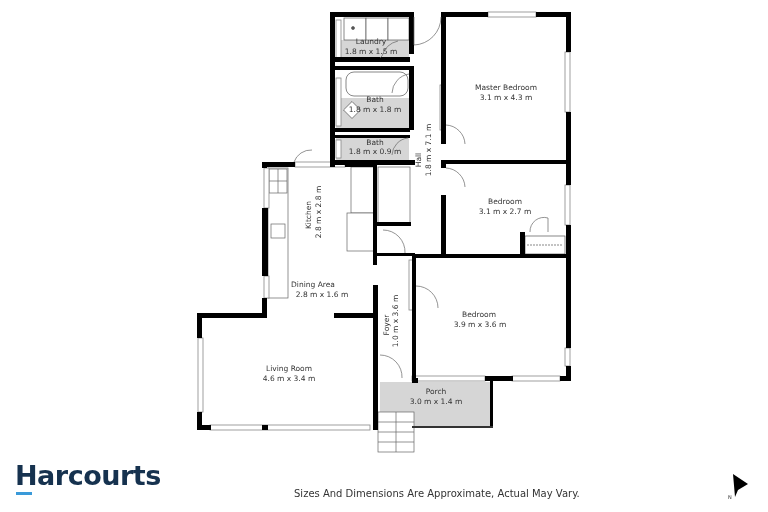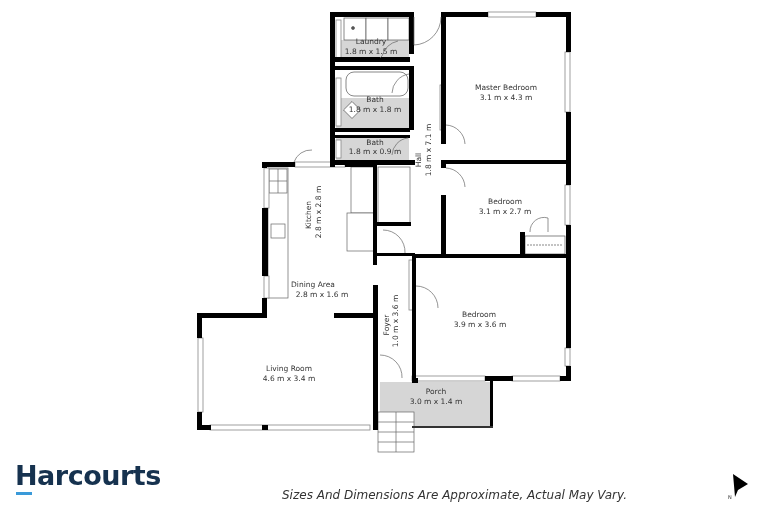--- a/index.html
+++ b/index.html
@@ -1,21 +1,21 @@
 <!DOCTYPE html>
 <html><head>
 <meta charset="utf-8">
 <style>
   html, body { margin:0; padding:0; background:#ffffff; }
   body { width:768px; height:512px; position:relative; overflow:hidden; font-family:"DejaVu Sans", sans-serif; }
   #plan { position:absolute; left:0; top:0; }
   .room-label { font-family:"DejaVu Sans", sans-serif; font-size:7.5px; fill:#333; }
   .logo { position:absolute; left:15px; top:462px; font-family:"DejaVu Sans", sans-serif; font-weight:bold; font-size:27px; color:#16324f; letter-spacing:-0.5px; line-height:1; }
   .logo-bar { position:absolute; left:16px; top:492px; width:16px; height:3px; background:#3a9ad9; }
-  .disclaimer { position:absolute; left:282px; top:488px; font-size:12px; color:#333; font-family:"DejaVu Sans", sans-serif;font-style:italic; }
+  .disclaimer { position:absolute; left:294px; top:488px; font-size:10px; color:#333; font-family:"DejaVu Sans", sans-serif; }
   .north-label { position:absolute; left:728px; top:494px; font-size:5px; color:#333; }
 </style>
 </head>
 <body>
 
 <svg id="plan" width="768" height="512" viewBox="0 0 768 512">
 
   <g>
     <rect x="336" y="40" width="73" height="17" fill="#d6d6d6"></rect>
     <rect x="336" y="98" width="73" height="30" fill="#d6d6d6"></rect>

